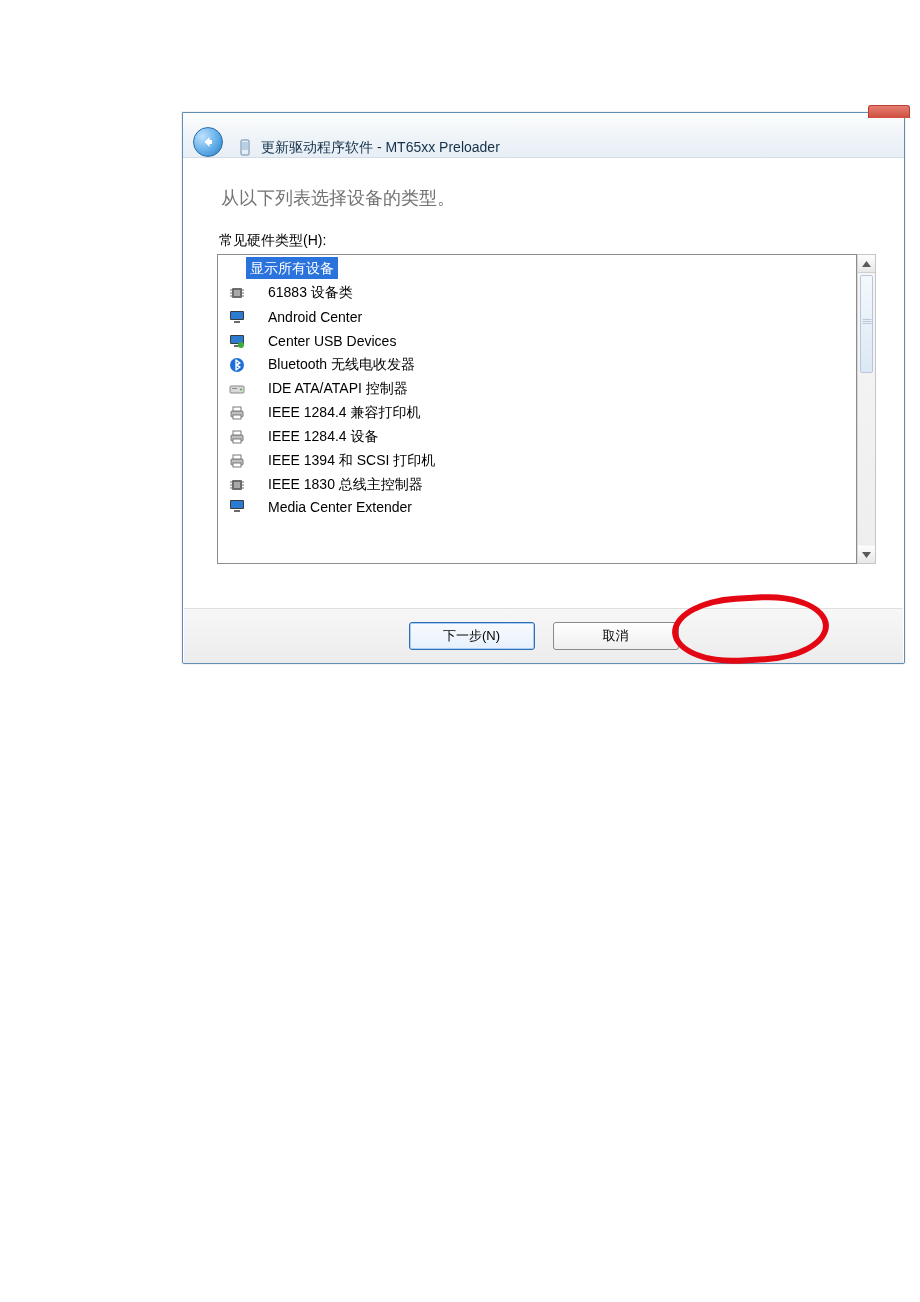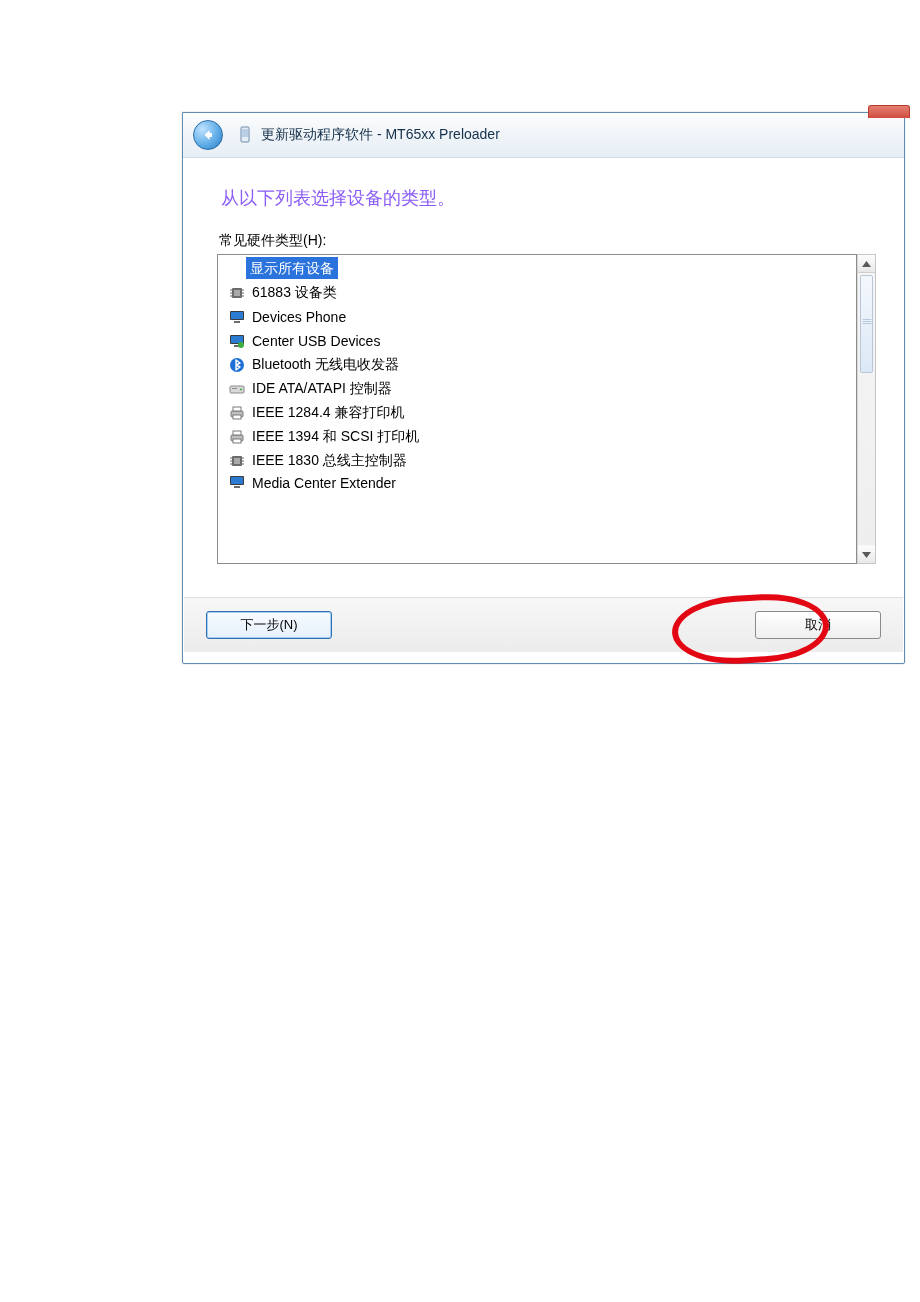--- a/index.html
+++ b/index.html
@@ -2,51 +2,51 @@
 <html><head>
 <meta charset="utf-8">
 <style>
   html,body{margin:0;padding:0;background:#fff;font-family:"Microsoft YaHei","Segoe UI",Tahoma,Arial,sans-serif;font-size:14px;color:#000}
   .stage{position:relative;width:920px;height:1302px;background:#fff}
   .window{position:absolute;left:182px;top:112px;width:721px;height:550px;
     background:#fff;border:1px solid #5f8db3;border-radius:0 0 2px 2px;box-shadow:0 0 0 1px rgba(0,0,0,.05)}
   
   .close-chip{position:absolute;right:-6px;top:-8px;width:40px;height:12px;
     background:linear-gradient(#e67f73,#cf4d3f);border:1px solid #b93c2e;border-bottom:none;border-radius:3px 3px 0 0}
-  .titlebar{display:flex;align-items:center;height:44px;padding:0 10px;
+  .titlebar{display:flex;align-items:flex-end;height:44px;padding:0 10px;
     background:linear-gradient(#fdfefe,#eef3f8 60%,#e7eef5);border-bottom:1px solid #d2dde7;color:#1b3a5a}
   .back-btn{width:28px;height:28px;border-radius:50%;display:flex;align-items:center;justify-content:center;
     background:radial-gradient(circle at 30% 30%,#bfe2ff,#5aa9e6 60%,#2e78b9);border:1px solid #2b6ca5;margin-right:14px}
   .back-btn svg{display:block}
   .title-icon{width:16px;height:18px;display:inline-flex;align-items:center;justify-content:center;margin-right:8px}
   .title-icon svg{display:block}
   .window-title{font-size:14px;color:#14304a}
   .body{padding:20px 28px 10px 34px}
-  .subtitle{color:#8b5cf6;font-size:18px;margin:8px 0 22px 4px}
+  .subtitle{color:#737373;font-size:18px;margin:8px 0 22px 4px}
   .list-label{font-size:14px;margin:0 0 4px 2px}
   .list-wrap{display:flex}
   .list-box{flex:1;height:308px;border:1px solid #8c8c8c;background:#fff;overflow:hidden;position:relative}
   .list-inner{position:absolute;inset:0;padding:2px 2px 0 6px}
-  .row{display:flex;align-items:center;height:24px;gap:6px;padding-left:4px}
+  .row{display:flex;align-items:center;height:24px;gap:22px;padding-left:4px}
   .row .icon{width:18px;height:18px;display:flex;align-items:center;justify-content:center;flex:0 0 18px}
   .row .label{font-size:14px;color:#000;white-space:nowrap}
   .sel-hi{display:inline-block;background:#2b73dc;color:#fff;padding:0 4px;line-height:22px;margin-left:22px}
   .scrollbar{width:17px;border:1px solid #c6c6c6;border-left:1px solid #d7d7d7;background:linear-gradient(#f6f6f6,#eee);
     display:flex;flex-direction:column;align-items:center;justify-content:space-between}
   .sb-btn{width:100%;height:17px;display:flex;align-items:center;justify-content:center;
     background:linear-gradient(#fdfdfd,#e8e8e8);border-top:1px solid #f5f5f5;border-bottom:1px solid #cfcfcf}
   .sb-btn:first-child{border-top:none}
   .sb-btn:last-child{border-bottom:none}
   .sb-track{flex:1;width:100%;position:relative}
   .sb-thumb{position:absolute;left:2px;right:2px;top:2px;height:96px;border:1px solid #b8c6d7;border-radius:2px;
     background:linear-gradient(#f4f8fd,#dbe8f5)}
   .sb-grip{position:absolute;left:50%;top:48%;transform:translate(-50%,-50%);width:9px;height:6px;
     background:repeating-linear-gradient(#b9c9dc 0,#b9c9dc 1px,transparent 1px,transparent 2px)}
-  .footer{position:absolute;left:1px;right:1px;bottom:11px;height:54px;border-top:1px solid #dfdfdf;
-    background:linear-gradient(#f7f7f7,#ececec);display:flex;align-items:center;justify-content:space-between;padding:0 22px;gap:18px}
+  .footer{position:absolute;left:1px;right:1px;bottom:0;height:54px;border-top:1px solid #dfdfdf;
+    background:linear-gradient(#f7f7f7,#ececec);display:flex;align-items:center;justify-content:center;padding:0 22px;gap:18px}
   .btn{height:26px;min-width:96px;padding:0 14px;border:1px solid #8a8a8a;border-radius:3px;
     background:linear-gradient(#fff,#efefef);display:flex;align-items:center;justify-content:center;font-size:13px;color:#000}
   .btn.default{border-color:#2f6fb6;box-shadow:0 0 0 1px #a8cdf2 inset;background:linear-gradient(#f8fbff,#e6f0fb)}
   .annot{position:absolute;border:6px solid #e30613;border-radius:50%/60%;transform:rotate(-3deg);pointer-events:none}
   .annot1{left:672px;top:595px;width:145px;height:56px}
   .last-clip{font-size:14px;color:#000;margin-top:2px}
   .svg-white{fill:#fff}
 </style>
 </head>
 <body>
@@ -96,21 +96,21 @@
                 <span class="label">61883 设备类</span>
               </div>
               <div class="row">
                 <span class="icon">
                   <svg width="16" height="16" viewBox="0 0 16 16">
                     <rect x="1" y="2" width="14" height="9" rx="1" fill="#3b3b3b"></rect>
                     <rect x="2" y="3" width="12" height="7" fill="#2a7bd1"></rect>
                     <rect x="5" y="12" width="6" height="2" fill="#6b6b6b"></rect>
                   </svg>
                 </span>
-                <span class="label">Devices Phone</span>
+                <span class="label">Android Center</span>
               </div>
               <div class="row">
                 <span class="icon">
                   <svg width="16" height="16" viewBox="0 0 16 16">
                     <rect x="1" y="2" width="14" height="9" rx="1" fill="#3b3b3b"></rect>
                     <rect x="2" y="3" width="12" height="7" fill="#2a7bd1"></rect>
                     <rect x="5" y="12" width="6" height="2" fill="#6b6b6b"></rect>
                     <circle cx="12" cy="12" r="3" fill="#3cae3c"></circle>
                   </svg>
                 </span>
@@ -137,20 +137,30 @@
               </div>
               <div class="row">
                 <span class="icon">
                   <svg width="16" height="16" viewBox="0 0 16 16">
                     <rect x="2" y="6" width="12" height="6" rx="1" fill="#bfbfbf" stroke="#7a7a7a"></rect>
                     <rect x="4" y="2" width="8" height="4" fill="#fff" stroke="#7a7a7a"></rect>
                     <rect x="4" y="10" width="8" height="4" fill="#fff" stroke="#7a7a7a"></rect>
                   </svg>
                 </span>
                 <span class="label">IEEE 1284.4 兼容打印机</span>
+              </div>
+              <div class="row">
+                <span class="icon">
+                  <svg width="16" height="16" viewBox="0 0 16 16">
+                    <rect x="2" y="6" width="12" height="6" rx="1" fill="#bfbfbf" stroke="#7a7a7a"></rect>
+                    <rect x="4" y="2" width="8" height="4" fill="#fff" stroke="#7a7a7a"></rect>
+                    <rect x="4" y="10" width="8" height="4" fill="#fff" stroke="#7a7a7a"></rect>
+                  </svg>
+                </span>
+                <span class="label">IEEE 1284.4 设备</span>
               </div>
               <div class="row">
                 <span class="icon">
                   <svg width="16" height="16" viewBox="0 0 16 16">
                     <rect x="2" y="6" width="12" height="6" rx="1" fill="#bfbfbf" stroke="#7a7a7a"></rect>
                     <rect x="4" y="2" width="8" height="4" fill="#fff" stroke="#7a7a7a"></rect>
                     <rect x="4" y="10" width="8" height="4" fill="#fff" stroke="#7a7a7a"></rect>
                   </svg>
                 </span>
                 <span class="label">IEEE 1394 和 SCSI 打印机</span>

